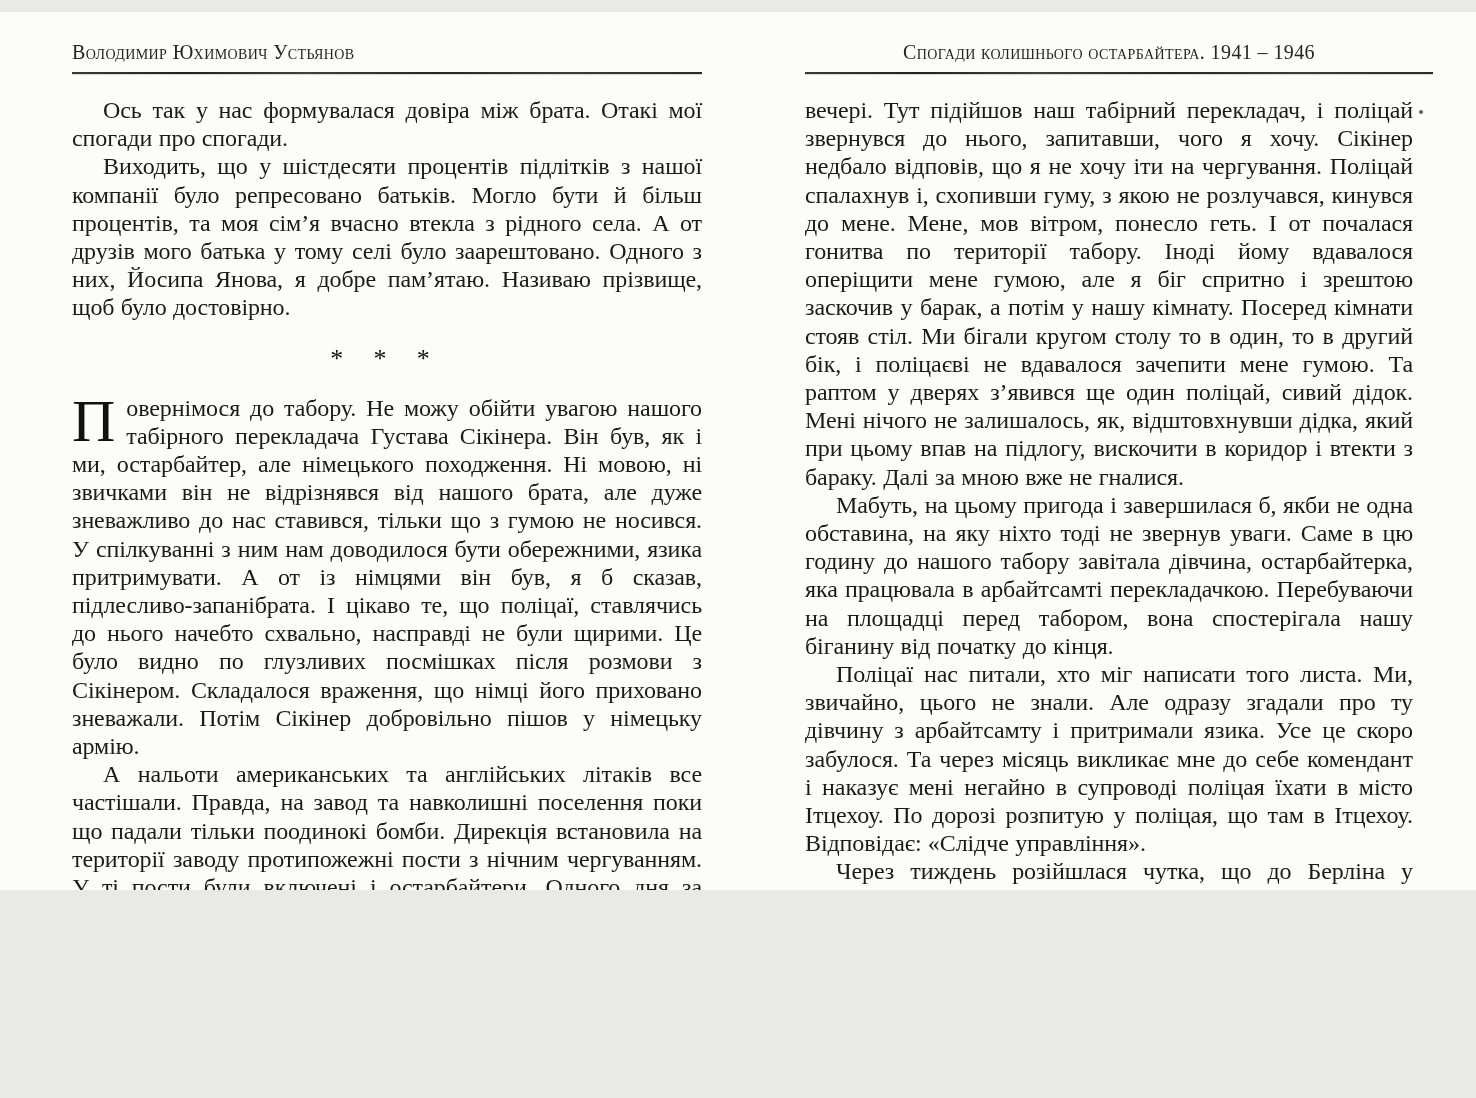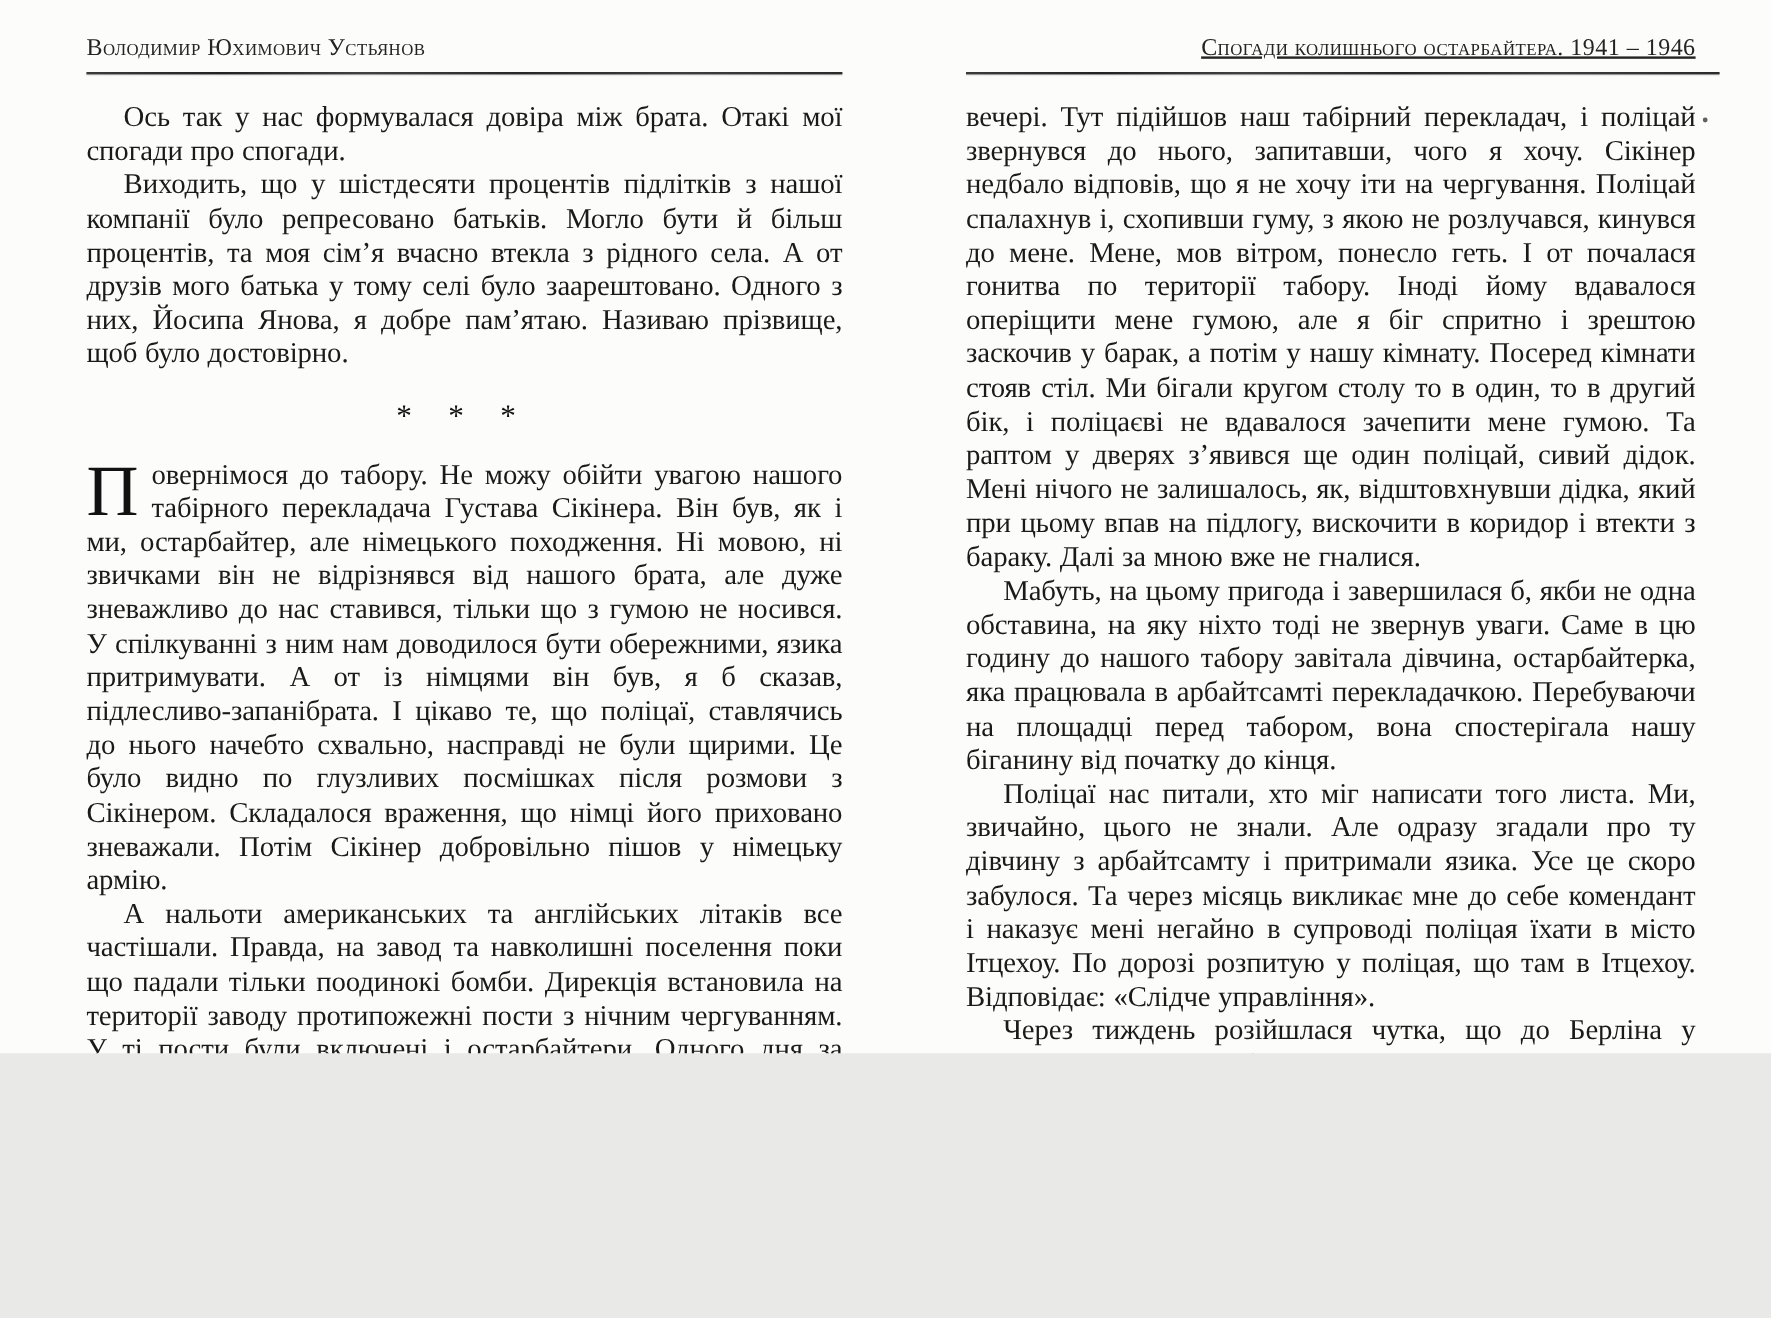--- a/index.html
+++ b/index.html
@@ -4,42 +4,42 @@
 <style>
   html, body {
     margin: 0;
     padding: 0;
     background: #e9e9e7;
   }
   .spread {
     position: relative;
     width: 1476px;
     height: 878px;
-    margin: 0 auto;
+    margin: 12px auto;
     background: #fcfcfa;
     overflow: hidden;
     font-family: "Liberation Serif", "DejaVu Serif", serif;
     color: #1a1a1a;
   }
   .page {
     position: absolute;
     top: 28px;
   }
   .page.left  { left: 72px;  width: 630px; }
   .page.right { left: 805px; width: 608px; }
 
   .running-header {
     font-size: 20px;
     line-height: 24px;
     font-variant: small-caps;
     letter-spacing: 0.4px;
     color: #242424;
     white-space: nowrap;
   }
-  .running-header.align-right { text-align: right; text-decoration: underline; }
+  .running-header.align-right { text-align: center; }
 
   .header-rule {
     height: 2px;
     margin-top: 8px;
     background: linear-gradient(90deg, #3a3a3a 0%, #222 18%, #404040 37%, #262626 58%, #3c3c3c 79%, #2a2a2a 100%);
     box-shadow: 0 1px 1px rgba(0,0,0,0.15);
   }
   .page.right .header-rule { margin-right: -20px; }
 
   .page-body {

